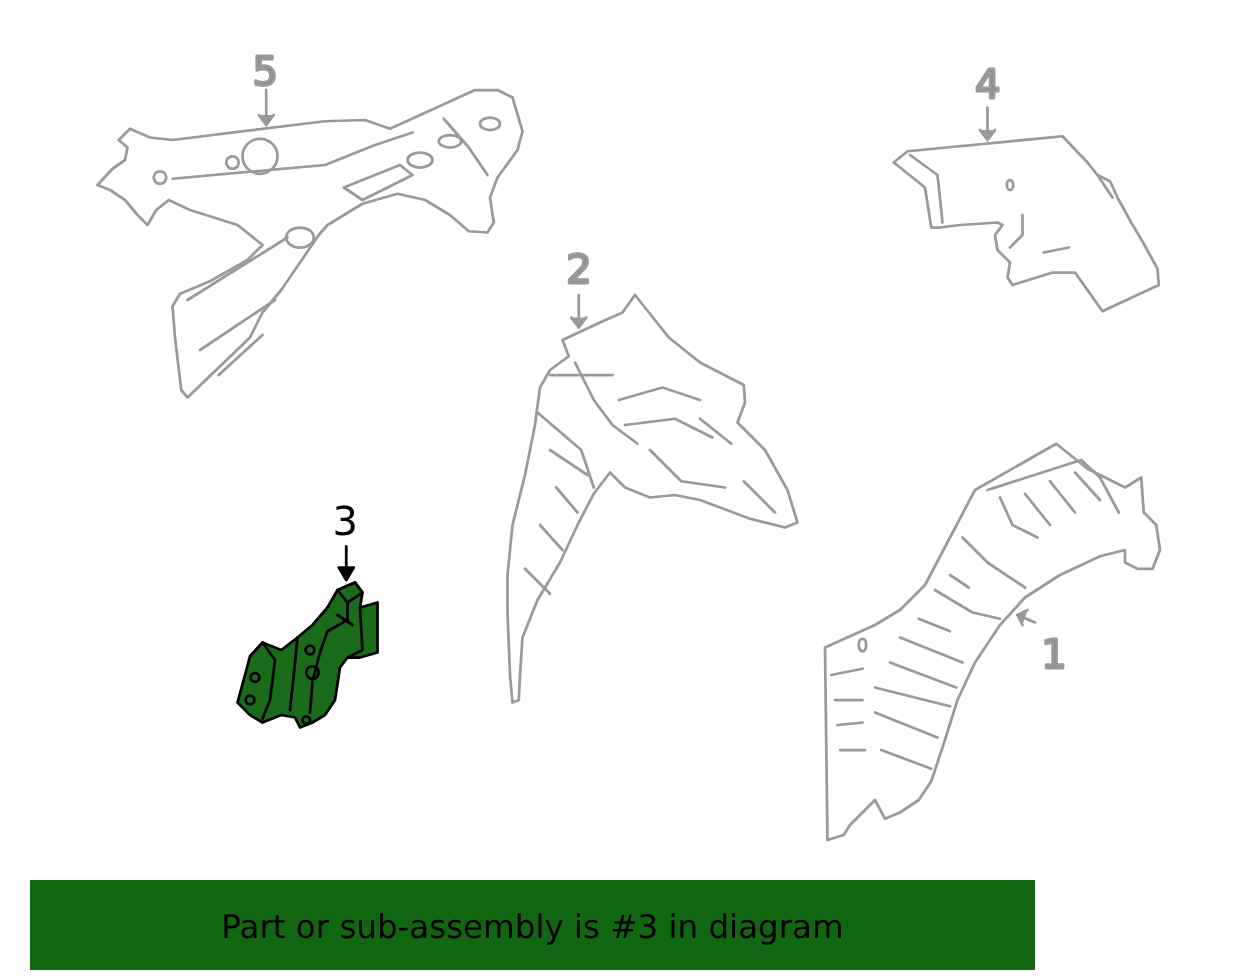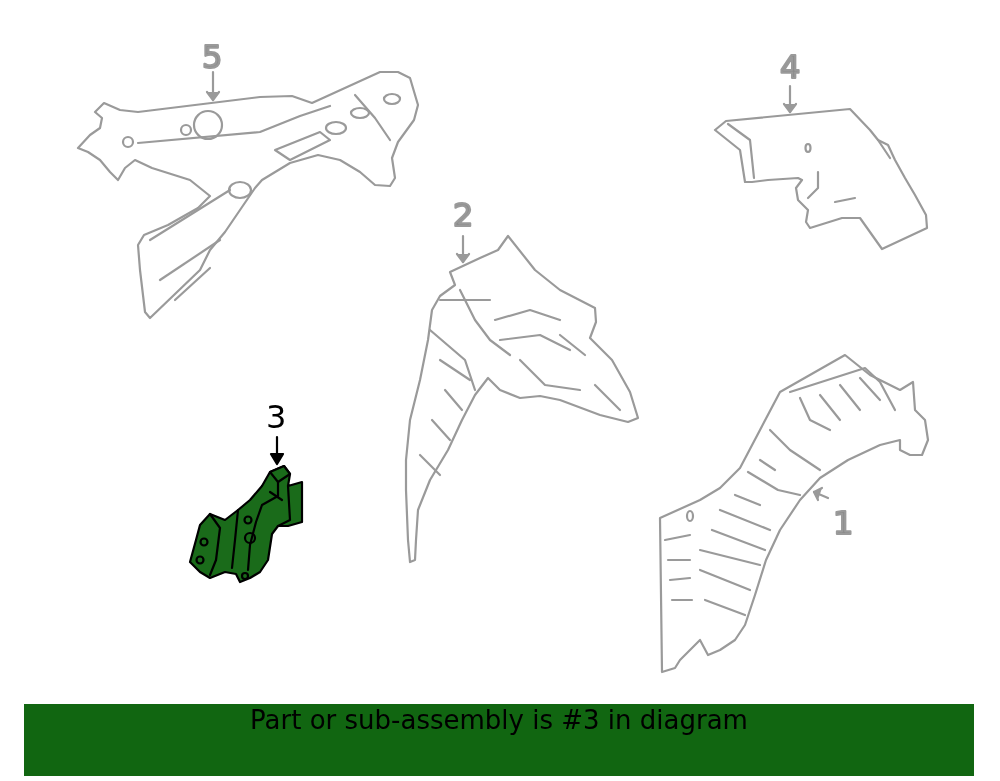--- a/index.html
+++ b/index.html
@@ -1,18 +1,18 @@
 <!DOCTYPE html>
 <html><head>
 <meta charset="utf-8">
 <style>
   html, body { margin: 0; padding: 0; background: #ffffff; }
   body { width: 1000px; height: 781px; position: relative; overflow: hidden; font-family: "DejaVu Sans", sans-serif; }
   .diagram { position: absolute; left: 0; top: 0; width: 1000px; height: 700px; }
-  .banner { position: absolute; left: 24px; top: 704px; width: 950px; height: 72px; background: #116611; color: #000; text-align: center; font-family: "DejaVu Sans", sans-serif; font-size: 26px; line-height: 32px; padding-top: 0; box-sizing: border-box; }
+  .banner { position: absolute; left: 24px; top: 704px; width: 804px; height: 72px; background: #116611; color: #000; text-align: center; font-family: "DejaVu Sans", sans-serif; font-size: 26px; line-height: 32px; padding-top: 22px; box-sizing: border-box; }
   .banner div { white-space: nowrap; }
 </style>
 </head>
 <body>
 
 <div class="diagram">
   <svg width="1000" height="700" viewBox="0 0 1000 700" xmlns="http://www.w3.org/2000/svg">
     <g fill="none" stroke="#9a9a9a" stroke-width="2.2" stroke-linejoin="round" stroke-linecap="round">
 
       <g>

